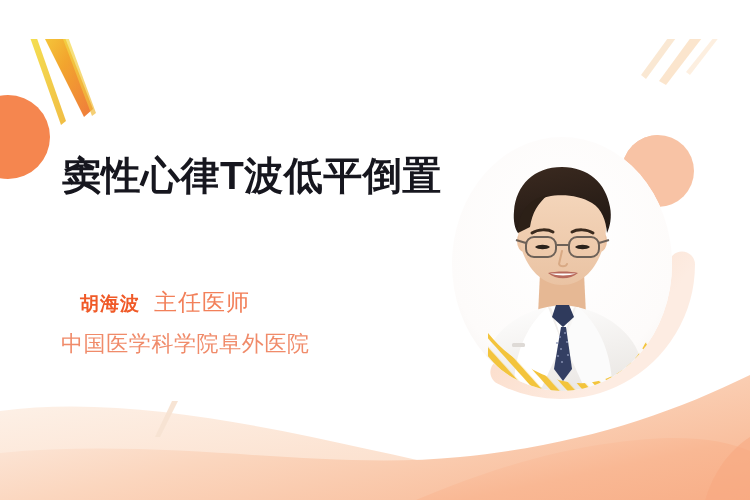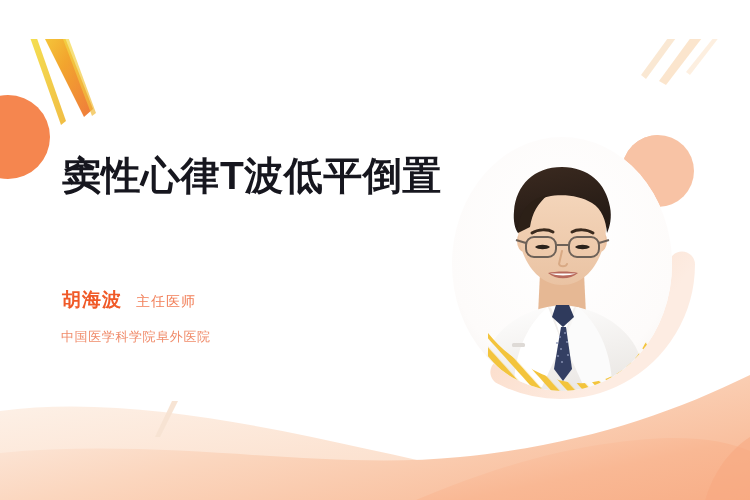--- a/index.html
+++ b/index.html
@@ -38,47 +38,47 @@
     line-height: 1.26;
     font-weight: 600;
     color: #16161e;
     letter-spacing: 0.5px;
     margin: 0;
     white-space: pre-wrap;
     word-break: break-all;
   }
   .presenter-row {
     position: absolute;
-    left: 62px;
+    left: 80px;
     top: 248px;
     display: flex;
     align-items: baseline;
     gap: 14px;
     z-index: 6;
   }
   .presenter-name {
     font-size: 19px;
     font-weight: 700;
     color: #f05a28;
     letter-spacing: 1px;
   }
   .presenter-role {
-    font-size: 14px;
+    font-size: 23px;
     font-weight: 400;
     color: #f2805a;
     letter-spacing: 1px;
   }
   .affil-block {
     position: absolute;
     left: 61px;
     top: 288px;
     z-index: 6;
   }
   .affil-line {
-    font-size: 13px;
+    font-size: 22px;
     line-height: 1.5;
     font-weight: 400;
     color: #f08b6a;
     letter-spacing: 0.6px;
   }
   
   .portrait-wrap {
     position: absolute;
     left: 452px;
     top: 98px;

